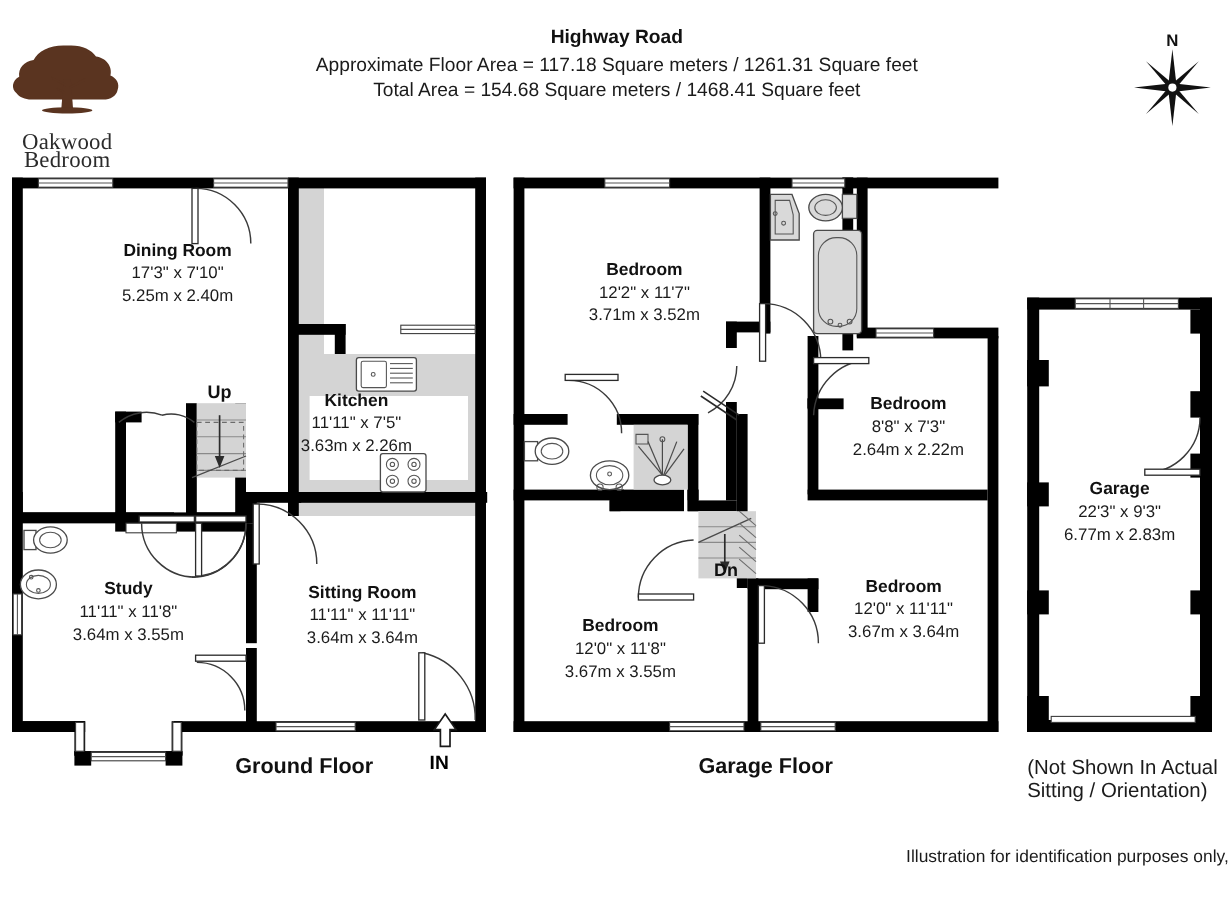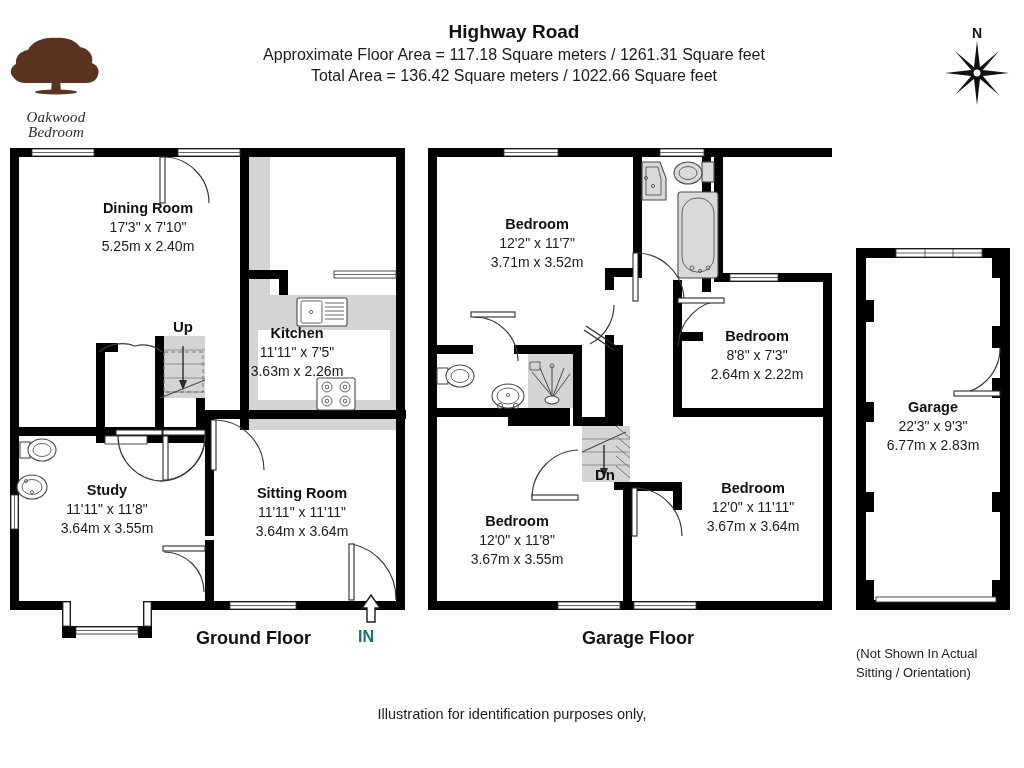--- a/index.html
+++ b/index.html
@@ -25,38 +25,37 @@
   
   #brand {
     position: absolute;
     left: 4px;
     top: 26px;
     width: 104px;
     text-align: center;
   }
   #brand .logo-name {
     font-family: "Liberation Serif", serif;
-    font-size: 15px;
+    font-size: 19px;
     line-height: 15px;
     color: #2b2b2b;
     letter-spacing: 0.2px;
-    font-style: italic;
   }
   #brand .logo-name .l2 { display: block; }
 
   
   #titleblock {
     position: absolute;
     left: 190px;
     top: 20px;
     width: 648px;
     text-align: center;
   }
   #titleblock .title {
-    font-size: 19px;
+    font-size: 16px;
     font-weight: bold;
     line-height: 24px;
     color: #111;
   }
   #titleblock .subline {
     font-size: 16px;
     line-height: 21px;
     color: #1b1b1b;
   }
 
@@ -93,40 +92,40 @@
   }
   #caption-ground { left: 196px; top: 628px; }
   #caption-first  { left: 582px; top: 628px; }
 
   #in-label {
     position: absolute;
     left: 358px;
     top: 628px;
     font-size: 16px;
     font-weight: bold;
-    color: #0f766e;
+    color: #000000;
   }
 
   #garage-note {
     position: absolute;
     left: 856px;
-    top: 644px;
+    top: 630px;
     width: 168px;
-    font-size: 13px;
+    font-size: 17px;
     line-height: 19px;
     color: #1b1b1b;
   }
 
   
   #footer {
     position: absolute;
     left: 0;
     top: 704px;
     width: 1024px;
-    text-align: center;
+    text-align: right;
     font-size: 14.5px;
     line-height: 20px;
     color: #1b1b1b;
   }
 
   
   .rm-name {
     font-family: "Liberation Sans", sans-serif;
     font-size: 14.5px;
     font-weight: bold;
@@ -184,21 +183,21 @@
     </svg>
     <div class="logo-name">
       <span>Oakwood</span>
       <span class="l2">Bedroom</span>
     </div>
   </div>
 
   <div id="titleblock">
     <div class="title">Highway Road</div>
     <div class="subline">Approximate Floor Area = 117.18 Square meters / 1261.31 Square feet</div>
-    <div class="subline">Total Area = 136.42 Square meters / 1022.66 Square feet</div>
+    <div class="subline">Total Area = 154.68 Square meters / 1468.41 Square feet</div>
   </div>
 
   <div id="compass">
     <div class="n-label">N</div>
     <svg width="66" height="66" viewBox="0 0 66 66">
       <g fill="#111">
         <polygon points="33,1 36.2,29 33,33 29.8,29"></polygon>
         <polygon points="33,65 36.2,37 33,33 29.8,37"></polygon>
         <polygon points="1,33 29,29.8 33,33 29,36.2"></polygon>
         <polygon points="65,33 37,29.8 33,33 37,36.2"></polygon>

